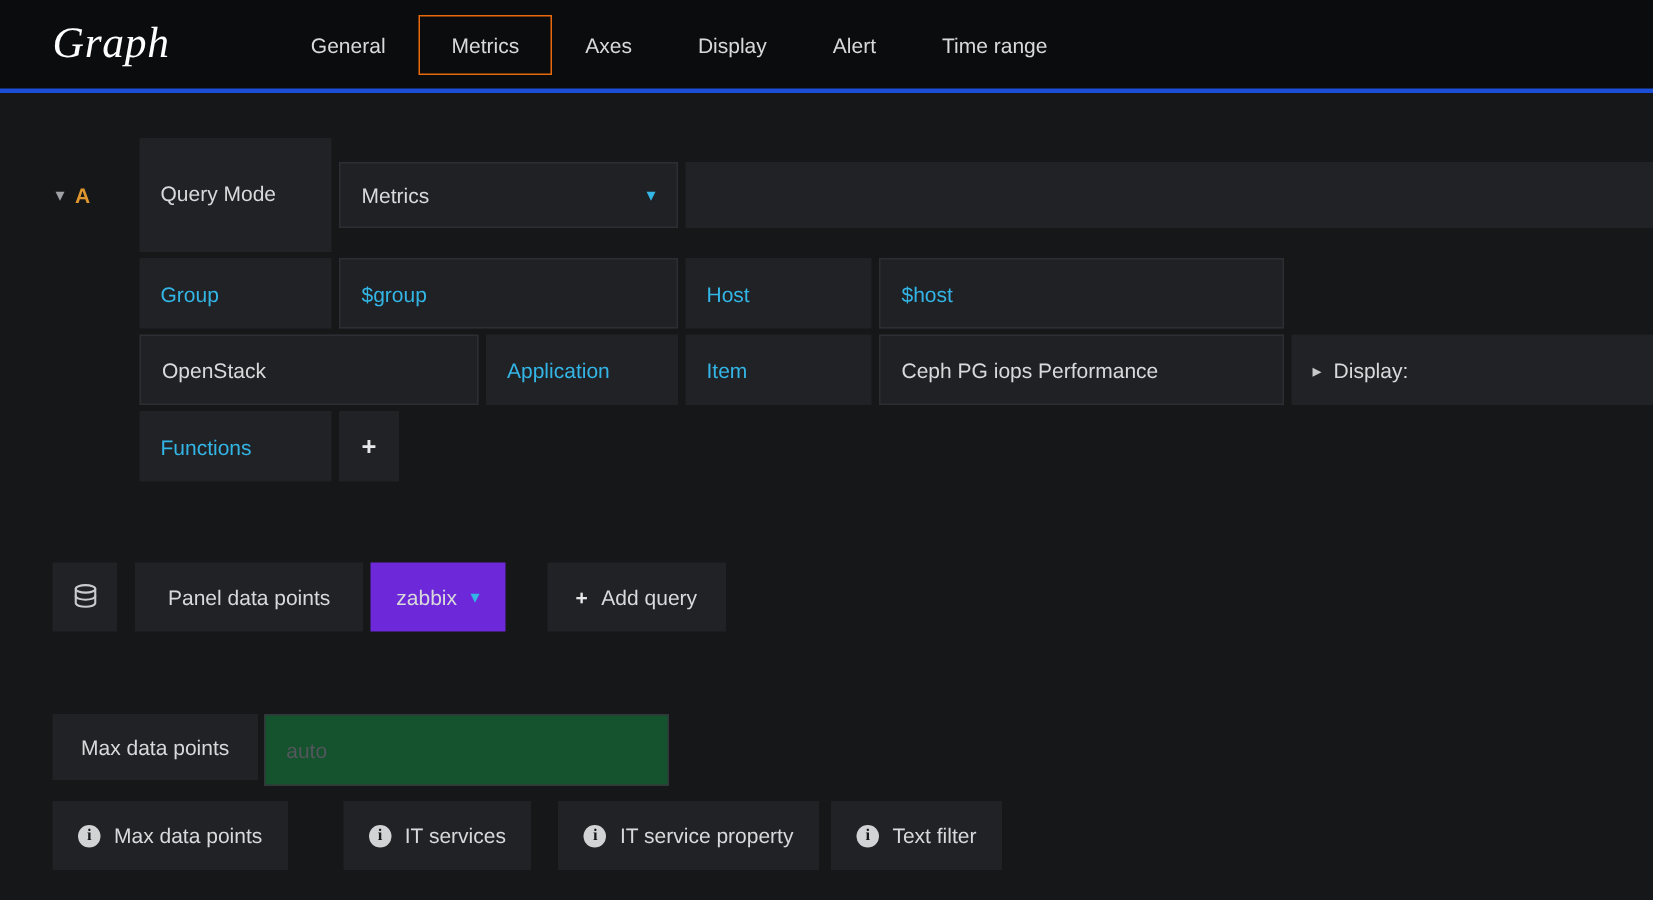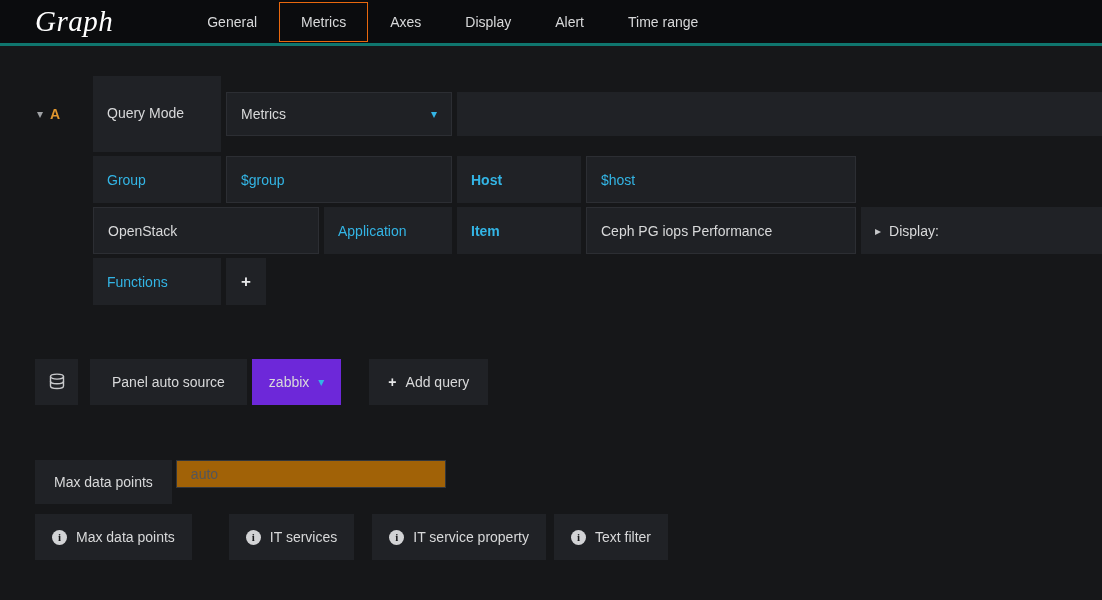--- a/index.html
+++ b/index.html
@@ -7,23 +7,23 @@
   body {
     background:#161719;
     color:#d8d9da;
     font-family:"Liberation Sans","DejaVu Sans",sans-serif;
     font-size:14px;
   }
   .screen { width:1102px; height:600px; position:relative; }
 
   
   .topbar {
-    height:46px; background:#0b0c0e;
+    height:62px; background:#0b0c0e;
     display:flex; align-items:center;
-    border-bottom:3px solid #0f766e;
+    border-bottom:3px solid #1d4ed8;
   }
   .panel-title {
     margin-left:35px;
     font-family:"Liberation Serif","DejaVu Serif",serif;
     font-style:italic; font-size:29px; color:#ffffff;
     letter-spacing:0.5px;
   }
   .tabs { display:flex; align-items:center; margin-left:72px; }
   .tab {
     padding:11px 21px; color:#d8d9da; cursor:pointer;
@@ -44,21 +44,21 @@
   }
   .collapse-caret { color:#9fa1a4; font-size:12px; }
   .ref-letter { color:#e0962e; font-weight:bold; font-size:14px; }
 
   .cell {
     background:#202226; display:flex; align-items:center;
     padding:0 14px; height:47px;
   }
   .label-cell { width:128px; color:#d8d9da; }
   .label-cell.blue, .blue { color:#33b5e5; }
-  .label2-cell { width:124px;font-weight:bold; }
+  .label2-cell { width:124px; }
   .value-cell {
     width:226px; background:#1f2125;
     border:1px solid #2c2e33; cursor:pointer;
   }
   .value2-cell { width:270px; }
   .tall { height:76px; line-height:1.4; }
   .dropdown { height:44px; align-self:center; justify-content:space-between; }
   .dd-caret { color:#33b5e5; font-size:12px; }
   .filler { flex:1; height:44px; align-self:center; background:#202226; }
   .options-cell { flex:1; gap:8px; cursor:pointer; }
@@ -84,21 +84,21 @@
   .add-query {
     height:46px; background:#202226; display:flex; align-items:center;
     gap:9px; padding:0 19px; cursor:pointer;
   }
   .plus-glyph { color:#e6e7e8; font-weight:bold; }
 
   
   .mdp-row { display:flex; margin-top:55px; gap:4px; }
   .mdp-label { height:44px; background:#202226; display:flex; align-items:center; padding:0 19px; }
   .mdp-input {
-    width:270px; height:28px; background:#a16207;
+    width:270px; height:48px; background:#14532d;
     border:1px solid #33363b; color:#d8d9da;
     padding:0 14px; font-size:14px; outline:none;
     font-family:"Liberation Sans","DejaVu Sans",sans-serif;
   }
   .mdp-input::placeholder { color:#53565c; }
 
   
   .info-row { display:flex; margin-top:10px; align-items:center; }
   .info-btn {
     height:46px; background:#202226; display:flex; align-items:center;
@@ -178,21 +178,21 @@
     </section>
 
     <section class="ds-row">
       <div class="ds-icon-box">
         <svg width="20" height="20" viewBox="0 0 20 20" fill="none" stroke="#c9cacc" stroke-width="1.4" stroke-linecap="round">
           <ellipse cx="10" cy="4.6" rx="6.5" ry="2.5"></ellipse>
           <path d="M3.5 4.6v4.7c0 1.4 2.9 2.5 6.5 2.5s6.5-1.1 6.5-2.5V4.6"></path>
           <path d="M3.5 9.3v4.7c0 1.4 2.9 2.5 6.5 2.5s6.5-1.1 6.5-2.5V9.3"></path>
         </svg>
       </div>
-      <div class="ds-label">Panel auto source</div>
+      <div class="ds-label">Panel data points</div>
       <div class="ds-select">
         <span>zabbix</span>
         <span class="dd-caret">▾</span>
       </div>
       <div class="add-query">
         <span class="plus-glyph">+</span>
         <span>Add query</span>
       </div>
     </section>
 

